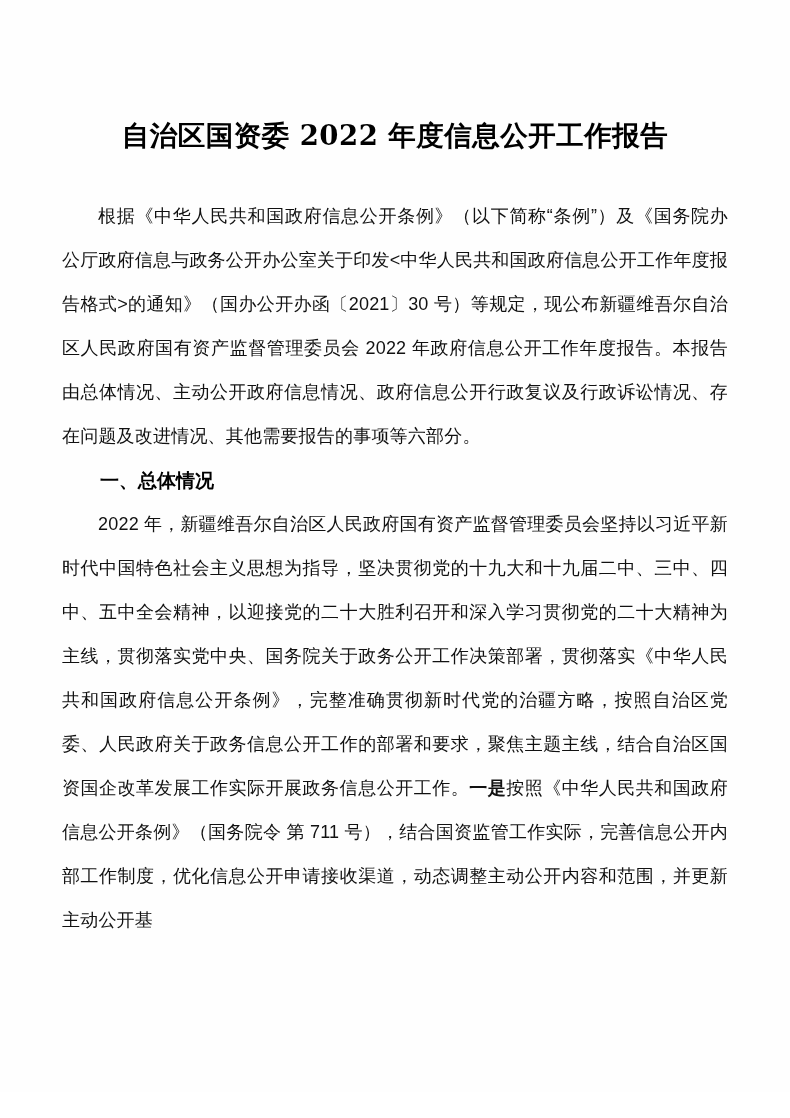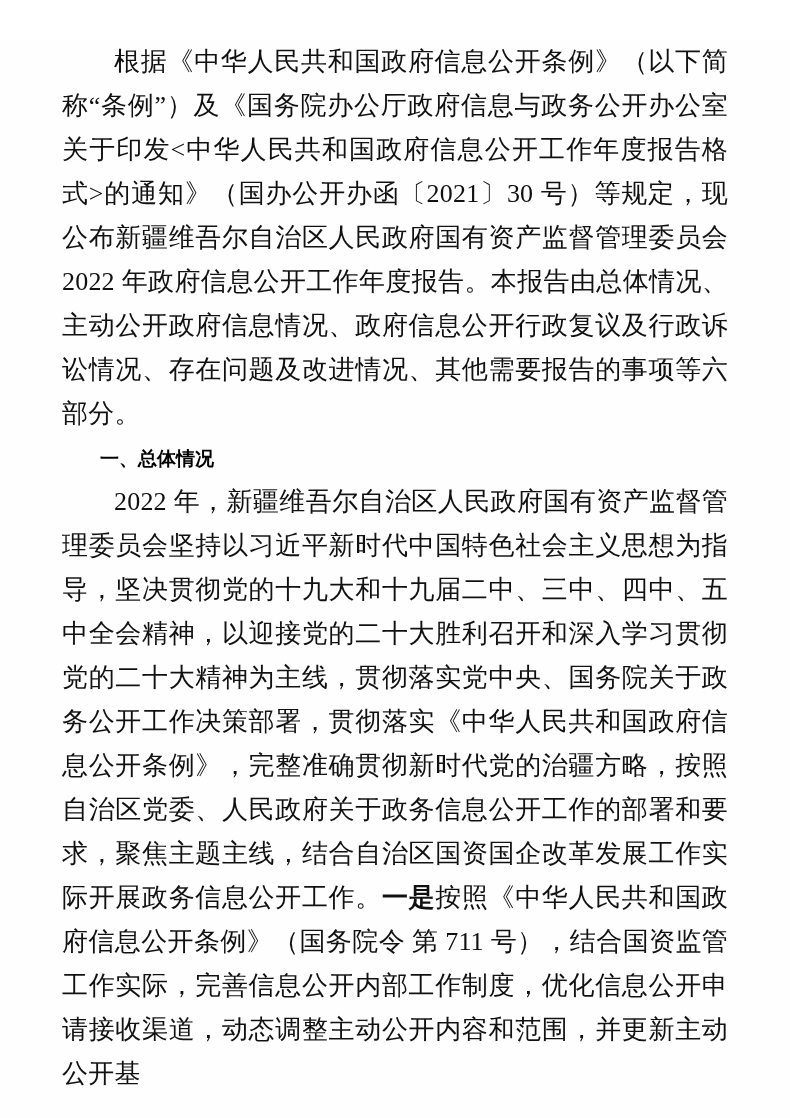--- a/index.html
+++ b/index.html
@@ -33,26 +33,26 @@
     color: #000;
     line-height: 1.3;
   }
   .body-block {
     margin-top: 40px;
   }
   p.para {
     margin: 0 0 0 0;
     text-align: justify;
     text-justify: inter-ideograph;
-    font-size: 26px;
+    font-size: 18px;
     line-height: 44px;
     letter-spacing: 0.2px;
     text-indent: 2em;
     color: #111;
-    font-family: Liberation Serif, serif;
+    font-family: Liberation Sans, sans-serif;
   }
   h2.section-heading {
     margin: 0;
     text-indent: 2em;
     font-size: 19px;
     line-height: 44px;
     font-weight: 700;
     color: #000;
     font-family: "DejaVu Sans", "Liberation Sans", sans-serif;
   }
@@ -66,20 +66,21 @@
     bottom: 0;
     height: 26px;
     background: #ffffff;
   }
 </style>
 </head>
 <body>
 
 <div class="page">
 
+  <h1 class="doc-title">自治区国资委 2022 年度信息公开工作报告</h1>
 
   <div class="body-block">
 
     <p class="para">根据《中华人民共和国政府信息公开条例》（以下简称“条例”）及《国务院办公厅政府信息与政务公开办公室关于印发&lt;中华人民共和国政府信息公开工作年度报告格式&gt;的通知》（国办公开办函〔2021〕30 号）等规定，现公布新疆维吾尔自治区人民政府国有资产监督管理委员会 2022 年政府信息公开工作年度报告。本报告由总体情况、主动公开政府信息情况、政府信息公开行政复议及行政诉讼情况、存在问题及改进情况、其他需要报告的事项等六部分。</p>
 
     <h2 class="section-heading">一、总体情况</h2>
 
     <p class="para"><span>2022 年，新疆维吾尔自治区人民政府国有资产监督管理委员会坚持以习近平新时代中国特色社会主义思想为指导，坚决贯彻党的十九大和十九届二中、三中、四中、五中全会精神，以迎接党的二十大胜利召开和深入学习贯彻党的二十大精神为主线，贯彻落实党中央、国务院关于政务公开工作决策部署，贯彻落实《中华人民共和国政府信息公开条例》，完整准确贯彻新时代党的治疆方略，按照自治区党委、人民政府关于政务信息公开工作的部署和要求，聚焦主题主线，结合自治区国资国企改革发展工作实际开展政务信息公开工作。</span><span class="bold-run">一是</span><span>按照《中华人民共和国政府信息公开条例》（国务院令 第 711 号），结合国资监管工作实际，完善信息公开内部工作制度，优化信息公开申请接收渠道，动态调整主动公开内容和范围，并更新主动公开基</span></p>
 
   </div>

